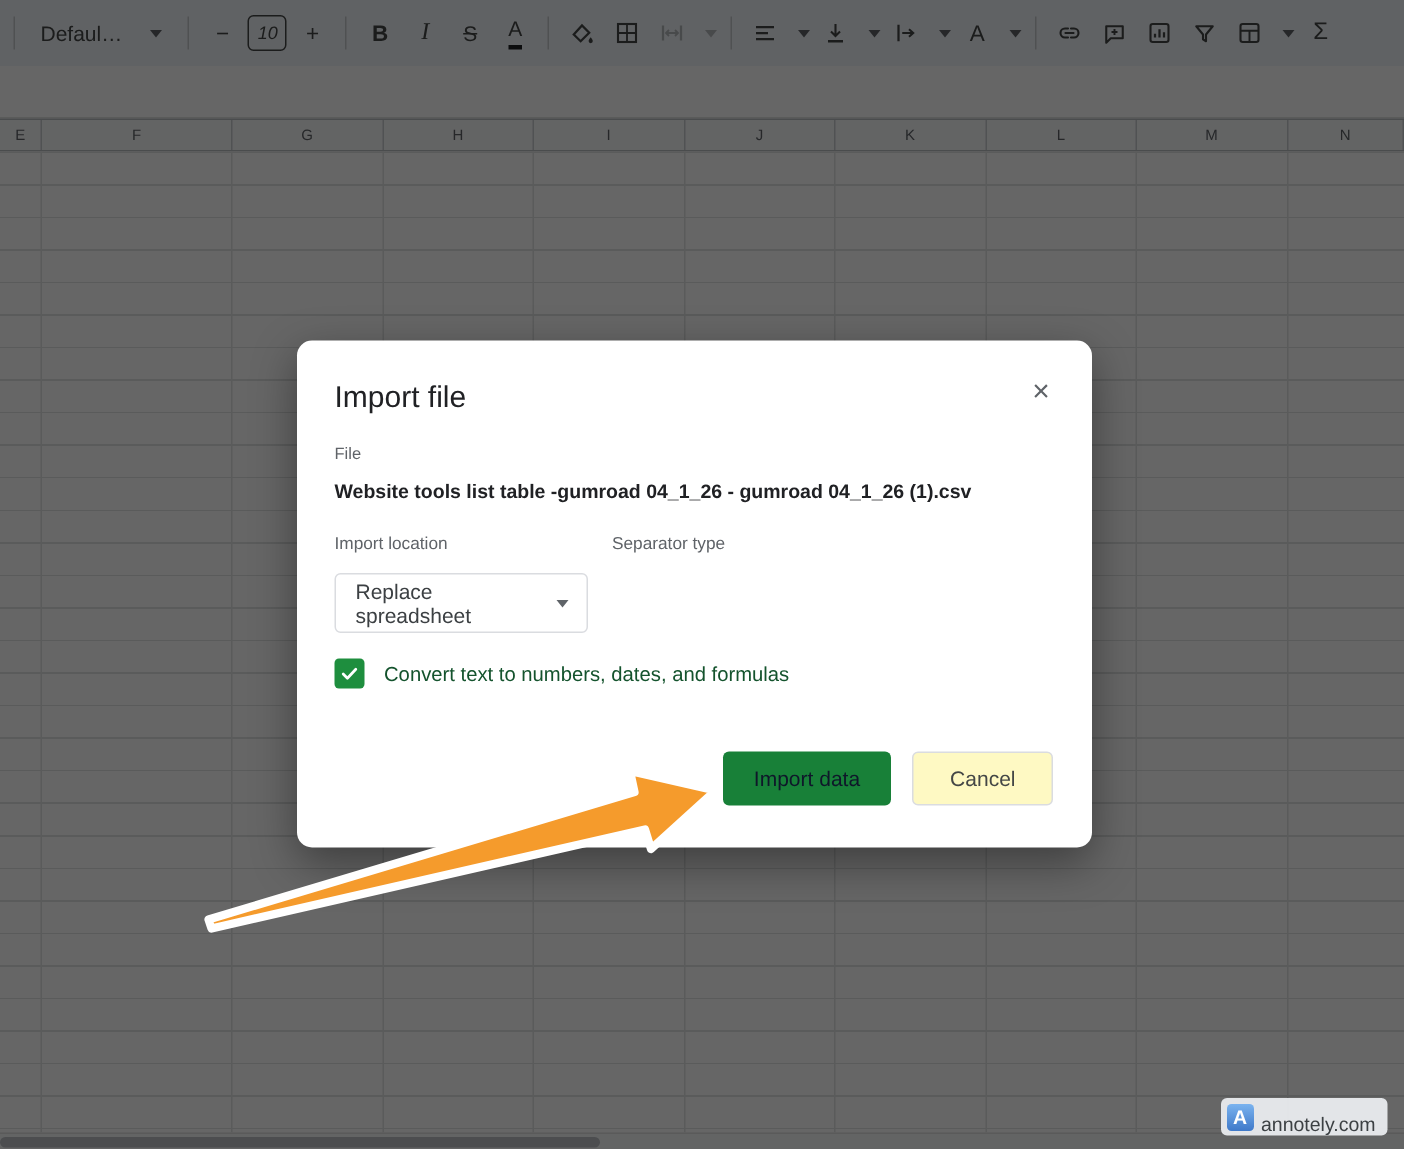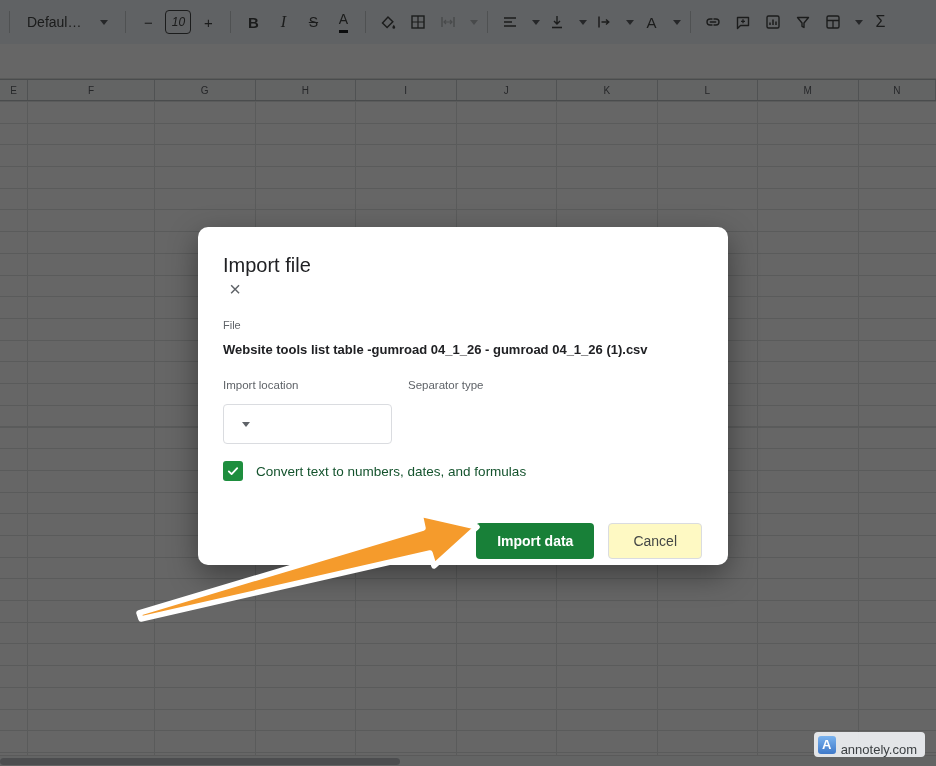--- a/index.html
+++ b/index.html
@@ -60,21 +60,21 @@
   }
   .hthumb{position:absolute;left:0;top:2px;width:400px;height:7px;background:#bdc1c6;border-radius:4px;cursor:grab;}
   
   .scrim{position:absolute;inset:0;background:rgba(0,0,0,0.6);z-index:10;}
   
   .dialog{
     position:absolute;left:198px;top:227px;width:530px;height:338px;background:#fff;
     border-radius:10px;box-shadow:0 10px 30px rgba(0,0,0,.4);z-index:20;
     padding:24px 26px 0 25px;box-sizing:border-box;color:#202124;
   }
-  .dlg-head{display:flex;justify-content:space-between;align-items:flex-start;flex-direction:column;}
+  .dlg-head{display:flex;justify-content:space-between;align-items:flex-start;}
   .dlg-title{font-size:20px;line-height:28px;color:#202124;}
   .dlg-close{
     width:24px;height:24px;display:flex;align-items:center;justify-content:center;
     font-size:20px;color:#5f6368;cursor:pointer;margin:-2px -4px 0 0;
   }
   .file-label{margin-top:18px;font-size:11px;color:#5f6368;line-height:13px;}
   .file-name{margin-top:10px;font-size:13px;font-weight:700;color:#202124;line-height:15px;white-space:nowrap;}
   .opts{margin-top:22px;display:flex;gap:16px;}
   .opt{width:169px;}
   .opt-label{font-size:11.5px;color:#5f6368;line-height:13px;margin-bottom:12px;}
@@ -87,21 +87,21 @@
   .chk{
     width:20px;height:20px;border-radius:3px;background:#1e8e3e;
     display:flex;align-items:center;justify-content:center;cursor:pointer;flex:0 0 auto;
   }
   .chk-label{font-size:13.5px;color:#14532d;}
   .dlg-footer{margin-top:42px;display:flex;justify-content:flex-end;gap:14px;}
   .btn{
     height:36px;border-radius:4px;display:flex;align-items:center;justify-content:center;
     font-size:14px;cursor:pointer;box-sizing:border-box;
   }
-  .btn-primary{background:#188038;color:#ffffff;font-weight:700;padding:0 21px;}
+  .btn-primary{background:#188038;color:#0f172a;font-weight:400;padding:0 21px;}
   .btn-outline{background:#fef9c3;border:1px solid #dadce0;color:#444746;font-weight:500;padding:0 24px;}
   
   .arrow-svg{position:absolute;left:0;top:0;z-index:30;pointer-events:none;}
   .watermark{
     position:absolute;right:11px;bottom:9px;z-index:40;height:25px;
     background:rgba(238,240,243,.92);border-radius:4px;display:flex;align-items:center;
     gap:5px;padding:0 8px 0 4px;box-sizing:border-box;
   }
   .wm-logo{
     width:18px;height:18px;border-radius:3px;color:#fff;font-weight:700;font-size:13px;
@@ -245,20 +245,21 @@
     <div class="dlg-close">
       <span>×</span>
     </div>
   </div>
   <div class="file-label">File</div>
   <div class="file-name">Website tools list table -gumroad 04_1_26 - gumroad 04_1_26 (1).csv</div>
   <div class="opts">
     <div class="opt">
       <div class="opt-label">Import location</div>
       <div class="select">
+        <span>Replace spreadsheet</span>
         <span class="caret"></span>
       </div>
     </div>
     <div class="opt">
       <div class="opt-label">Separator type</div>
     </div>
   </div>
   <div class="chk-row">
     <div class="chk" aria-checked="true">
       <svg width="14" height="14" viewBox="0 0 20 20">

